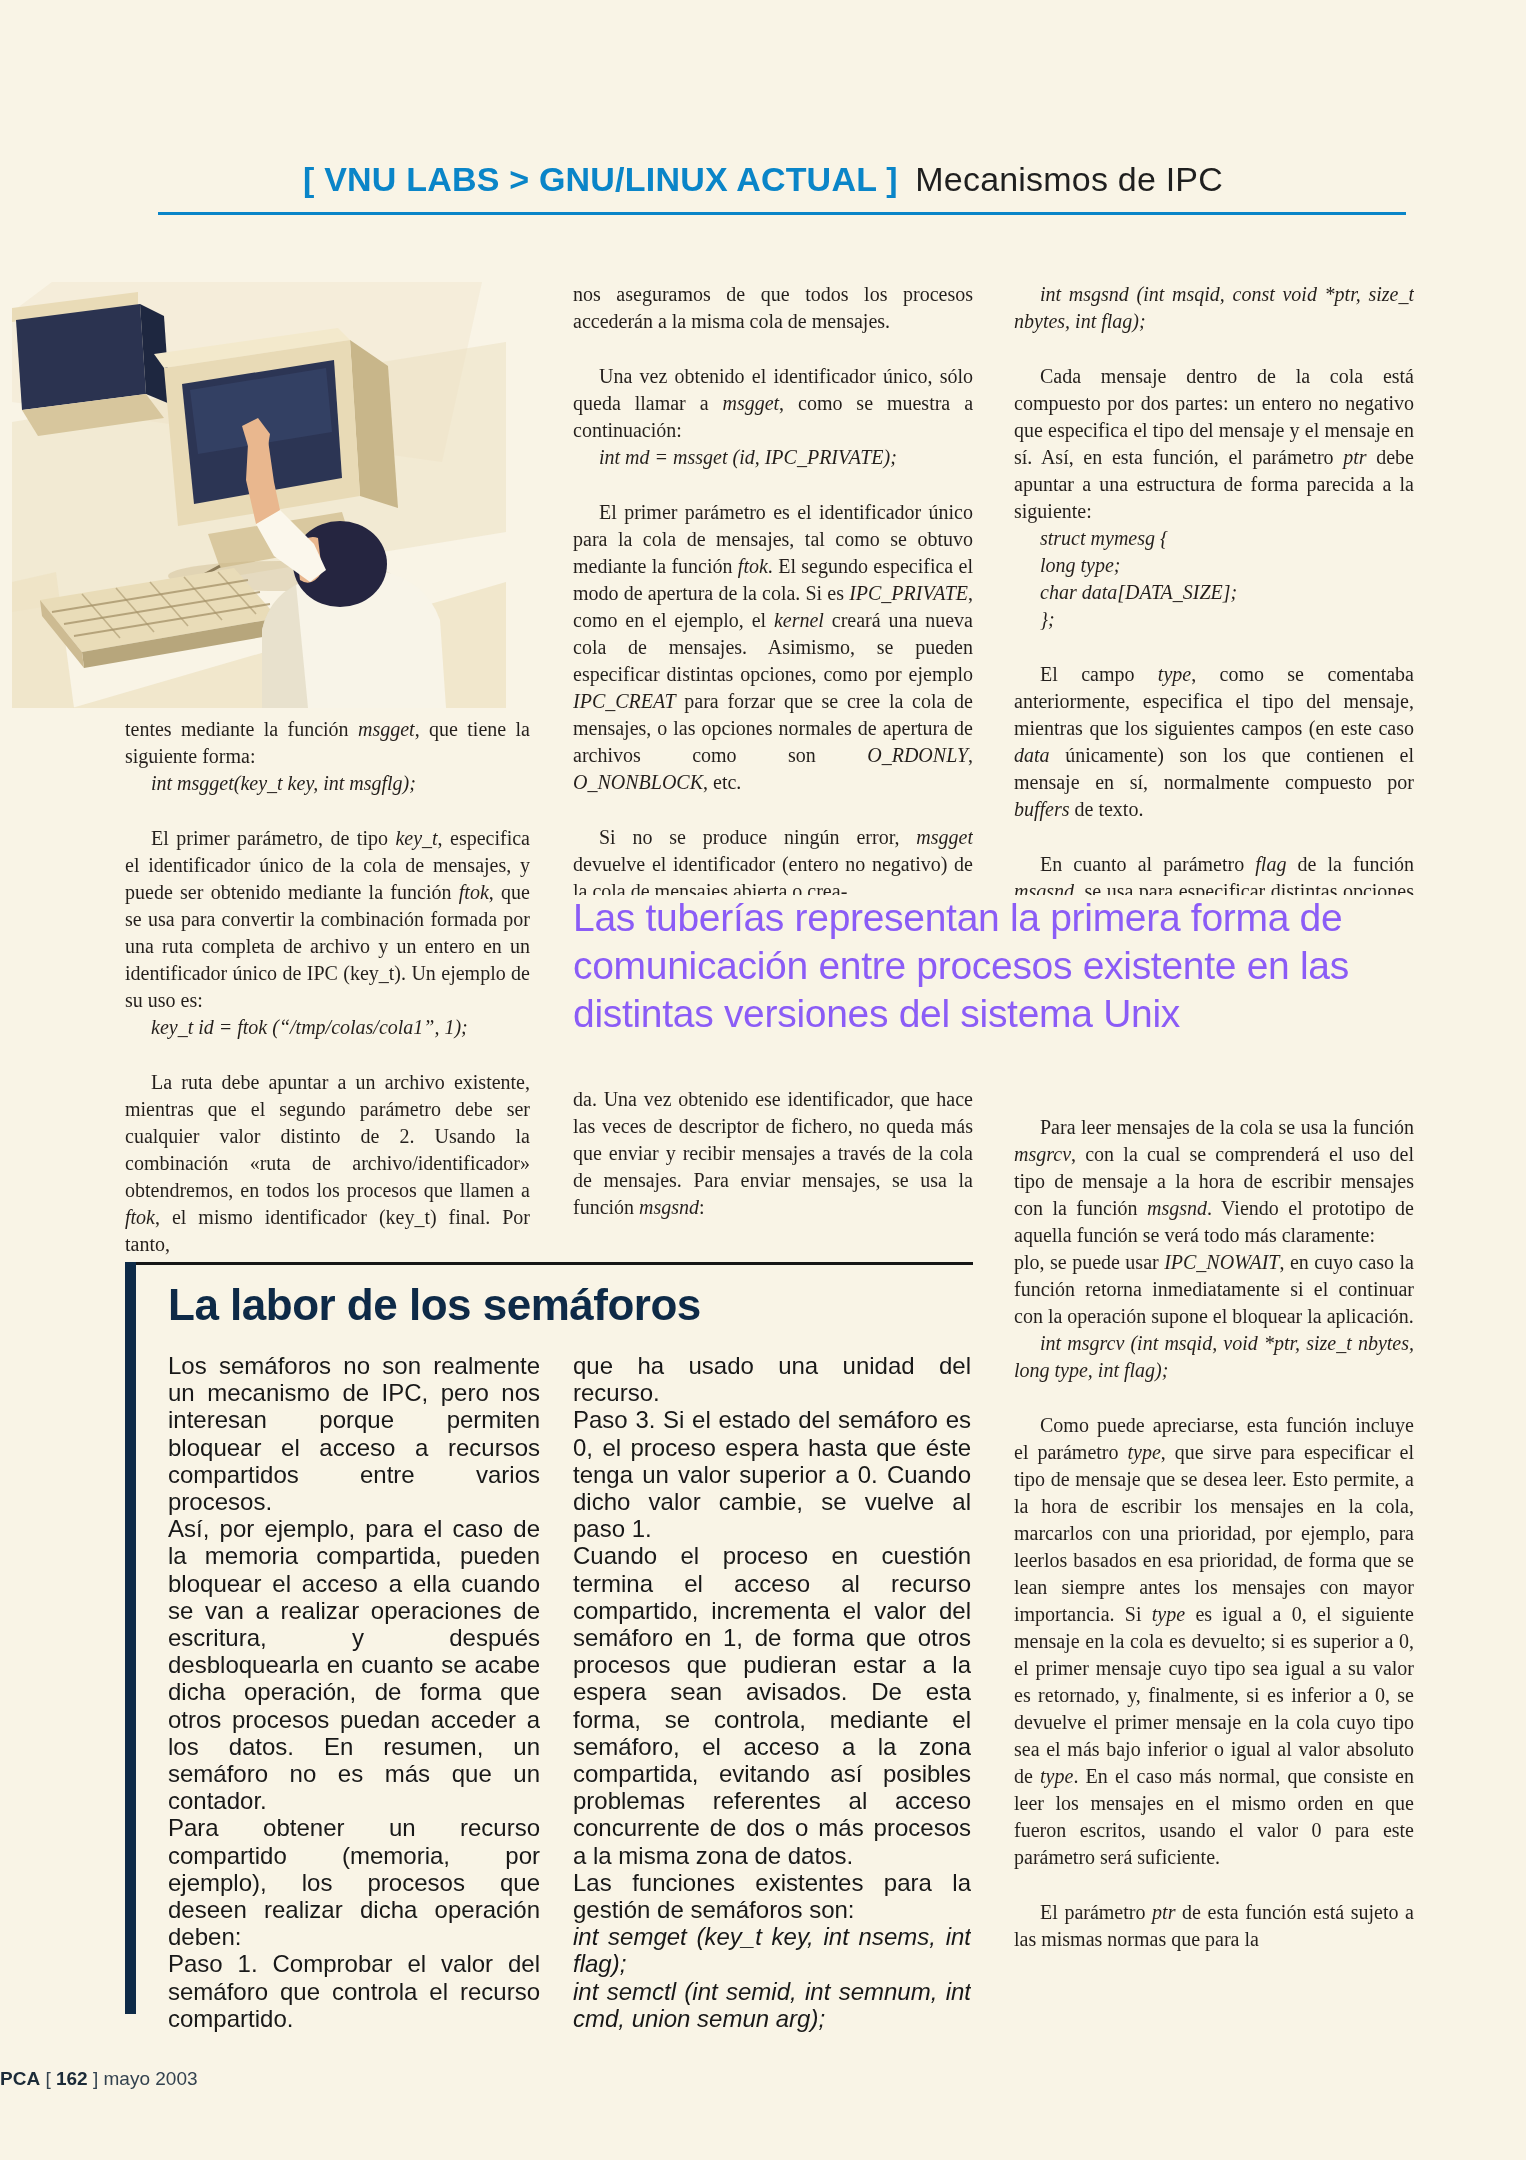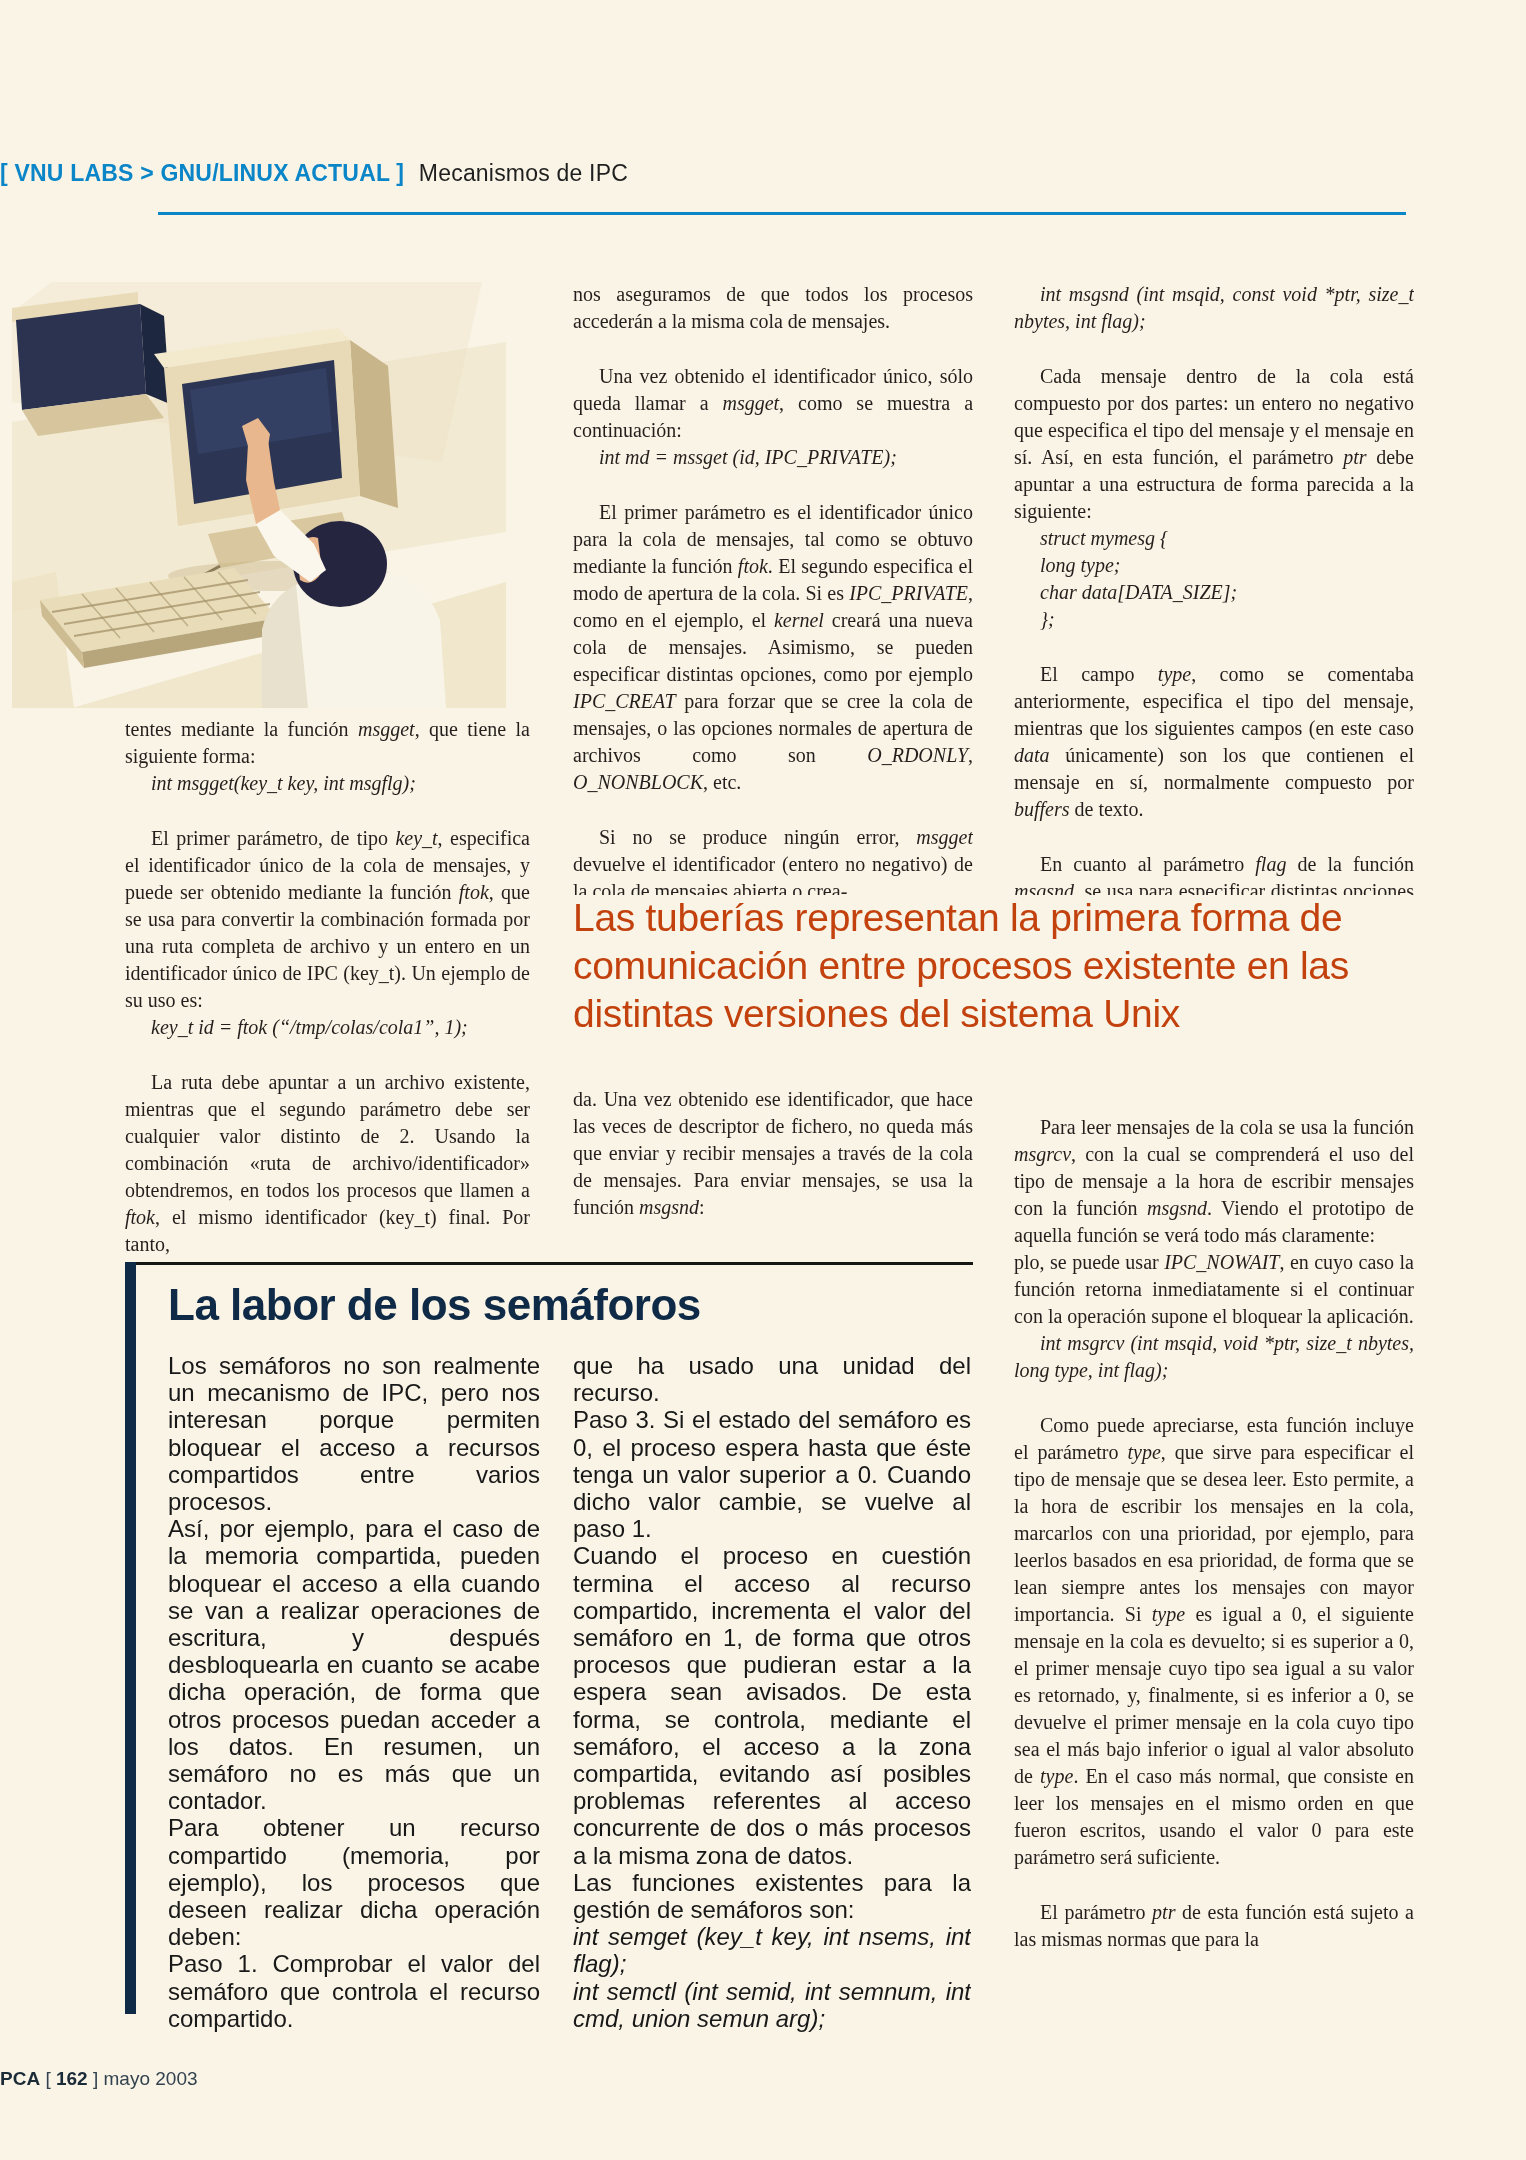--- a/index.html
+++ b/index.html
@@ -4,22 +4,22 @@
 <style>
   * { margin:0; padding:0; box-sizing:border-box; }
   html,body { background:#f9f4e6; }
   .page {
     position:relative; width:1526px; height:2160px; margin:0 auto;
     background:#f9f4e6; overflow:hidden;
     font-family:"Liberation Serif", serif; color:#241f1c;
   }
   
   .header {
-    position:absolute; top:160px; left:0; width:100%; text-align:left;
-    font-family:"Liberation Sans", sans-serif; font-size:23px; letter-spacing:.2px;
+    position:absolute; top:160px; left:0; width:100%; text-align:center;
+    font-family:"Liberation Sans", sans-serif; font-size:34px; letter-spacing:.2px;
   }
   .header .section { color:#0a85c8; font-weight:bold; }
   .header .title  { color:#1f1f1f; font-weight:normal; margin-left:8px; }
   .header-rule { position:absolute; top:212px; left:158px; width:1248px; height:3px; background:#0a85c8; }
   
   .illustration { position:absolute; top:282px; left:12px; width:494px; height:426px; }
   
   .col { position:absolute; font-size:20px; line-height:27px; text-align:justify; overflow:hidden; }
   .col-left         { top:716px;  left:125px;  width:405px; height:548px; }
   .col-mid-top      { top:281px;  left:573px;  width:400px; height:614px; }
@@ -27,21 +27,21 @@
   .col-mid-bottom   { top:1086px; left:573px;  width:400px; height:176px; }
   .col-right-bottom { top:1086px; left:1014px; width:400px; height:934px; }
   .para { margin:0; }
   .para.indent { text-indent:26px;margin-top:28px; }
   .para.code   { font-style:italic; text-indent:26px; }
   .it { font-style:italic; }
   
   .pull-quote {
     position:absolute; top:894px; left:573px; width:824px;
     font-family:"Liberation Sans", sans-serif; font-size:39px; line-height:48px;
-    color:#c2410c; letter-spacing:-.3px; text-align:left;
+    color:#8b5cf6; letter-spacing:-.3px; text-align:left;
   }
   
   .sidebar-rule  { position:absolute; top:1262px; left:125px; width:848px; height:3px; background:#161616; }
   .sidebar-bar   { position:absolute; top:1262px; left:125px; width:11px; height:752px; background:#0e2a47; }
   .sidebar-title {
     position:absolute; top:1280px; left:168px;
     font-family:"Liberation Sans", sans-serif; font-size:44px; font-weight:bold;
     color:#0e2a47; letter-spacing:-.5px;
   }
   .sb-col {

